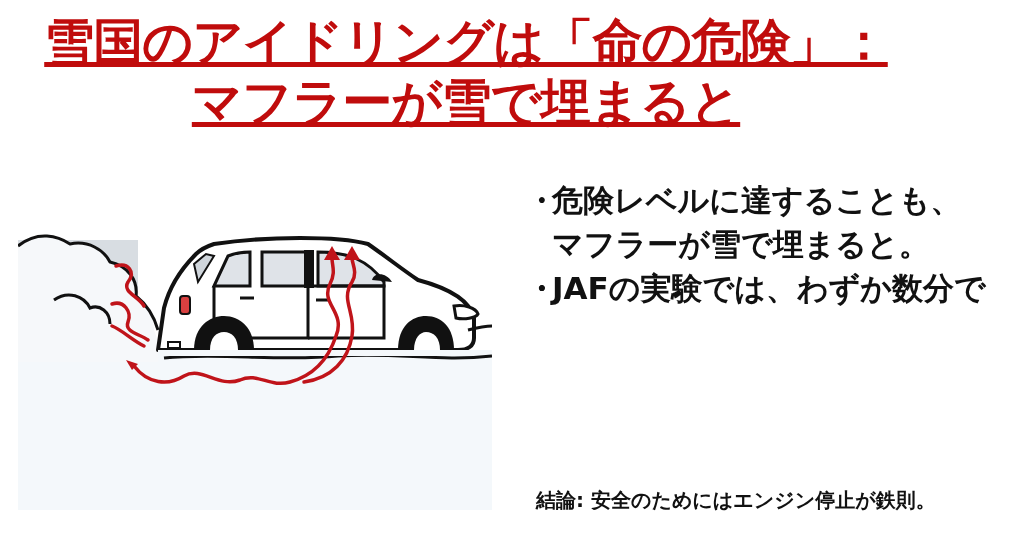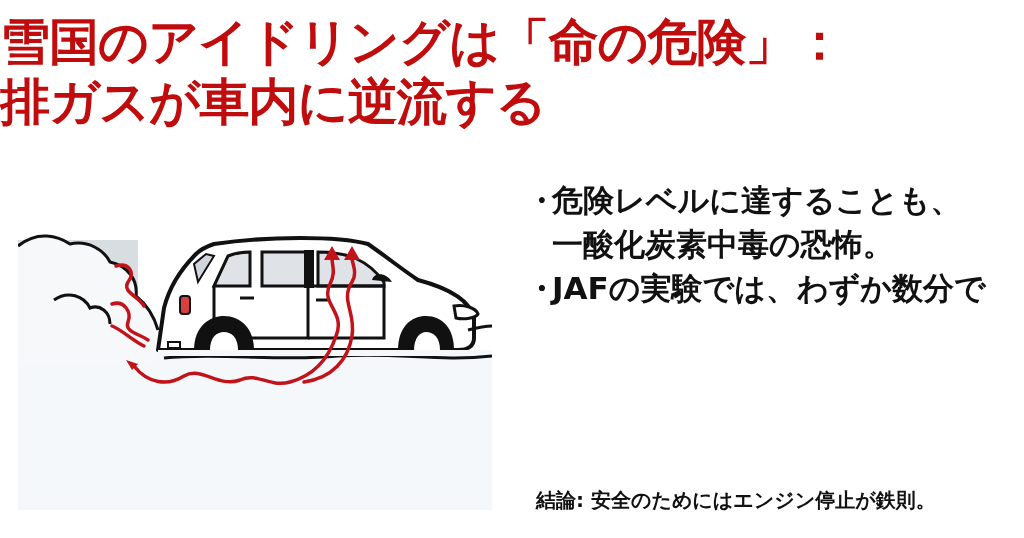--- a/index.html
+++ b/index.html
@@ -1,22 +1,22 @@
 <!DOCTYPE html>
 <html><head>
   <meta charset="utf-8">
   <style>
     * { margin: 0; padding: 0; box-sizing: border-box; }
     html, body { width: 1024px; height: 538px; background: #ffffff; overflow: hidden; }
     body { position: relative; font-family: "DejaVu Sans", "Liberation Sans", sans-serif; }
 
     .title {
       position: absolute; left: 0; top: 12px; width: 932px;
-      color: #c00c0c; font-weight: bold;
-      font-size: 50px; line-height: 60px; letter-spacing: -1px;
+      text-align: center; color: #c00c0c; font-weight: bold;
+      font-size: 50px; line-height: 60px; letter-spacing: -1px; text-decoration: underline;
     }
     .title .line { display: block; white-space: nowrap; }
 
     .illustration {
       position: absolute; left: 18px; top: 200px; width: 474px; height: 310px;
     }
     .illustration svg { width: 100%; height: 100%; display: block; }
 
     .bullets {
       position: absolute; left: 522px; top: 178px; width: 500px;
@@ -32,21 +32,21 @@
       position: absolute; left: 536px; top: 486px; width: 500px;
       color: #111; font-weight: bold; font-size: 20px; line-height: 28px;
       white-space: nowrap;
     }
   </style>
 </head>
 <body>
 
 <div class="title">
   <span class="line">雪国のアイドリングは「命の危険」：</span>
-  <span class="line">排ガスが車内に逆流する</span>
+  <span class="line">マフラーが雪で埋まると</span>
 </div>
 
 <div class="illustration">
   <svg viewBox="0 0 474 310" xmlns="http://www.w3.org/2000/svg">
 
     <rect x="0" y="150" width="474" height="160" fill="#f4f8fb"></rect>
 
     <rect x="0" y="40" width="120" height="122" fill="#d8dde2"></rect>
 
     <g>
@@ -100,21 +100,21 @@
       <path d="M306 60 L314 46 L322 60 Z"></path>
       <path d="M326 60 L334 46 L342 60 Z"></path>
     </g>
   </svg>
 </div>
 
 <div class="bullets">
   <div class="bullet">
     <span class="dot">・</span>
     <span class="l">危険レベルに達することも、</span>
-    <span class="l">一酸化炭素中毒の恐怖。</span>
+    <span class="l">マフラーが雪で埋まると。</span>
   </div>
   <div class="bullet">
     <span class="dot">・</span>
   </div>
   <div class="bullet">
     <span class="dot">・</span>
     <span class="l">JAFの実験では、わずか数分で</span>
   </div>
 </div>
 

